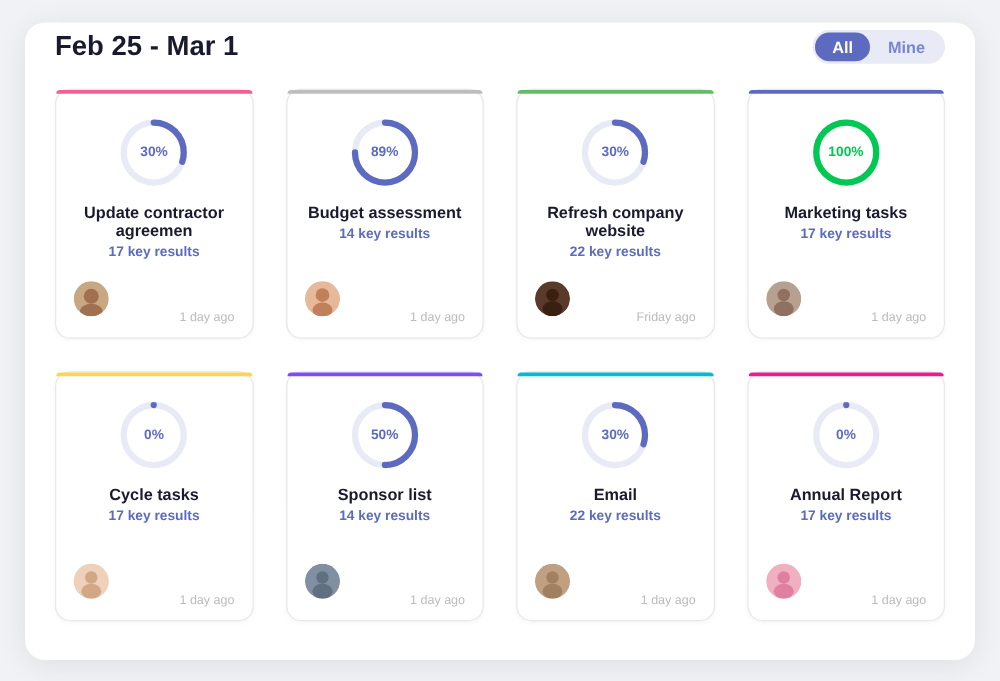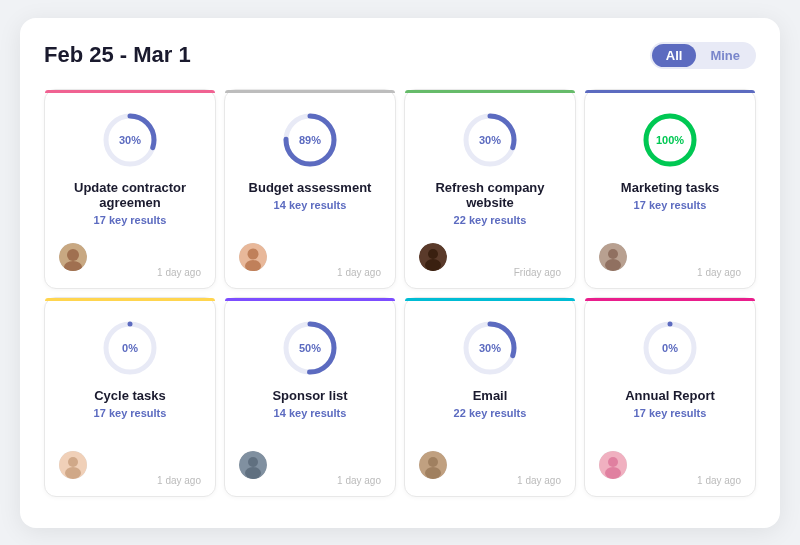--- a/index.html
+++ b/index.html
@@ -11,21 +11,21 @@
       align-items: center;
       width: 800px;
       height: 545px;
       overflow: hidden;
     }
     .app-container {
       background: #fff;
       border-radius: 16px;
       width: 760px;
       height: 510px;
-      padding: 24px 24px 16px 24px;
+      padding: 6px 24px 16px 24px;
       box-shadow: 0 4px 24px rgba(0,0,0,0.08);
     }
     .header {
       display: flex;
       justify-content: space-between;
       align-items: center;
       margin-bottom: 20px;
     }
     .header-title {
       font-size: 22px;
@@ -80,21 +80,21 @@
       height: 14px;
       background: white;
       border-radius: 50%;
       top: 2px;
       left: 16px;
     }
     .grid {
       display: grid;
       grid-template-columns: repeat(4, 1fr);
       grid-template-rows: repeat(2, 1fr);
-      gap: 8px;
+      gap: 26px;
     }
     .card {
       background: #fff;
       border-radius: 12px;
       border: 1.5px solid #e8e8e8;
       padding: 14px 14px 10px 14px;
       display: flex;
       flex-direction: column;
       position: relative;
       box-shadow: 0 1px 4px rgba(0,0,0,0.04);

